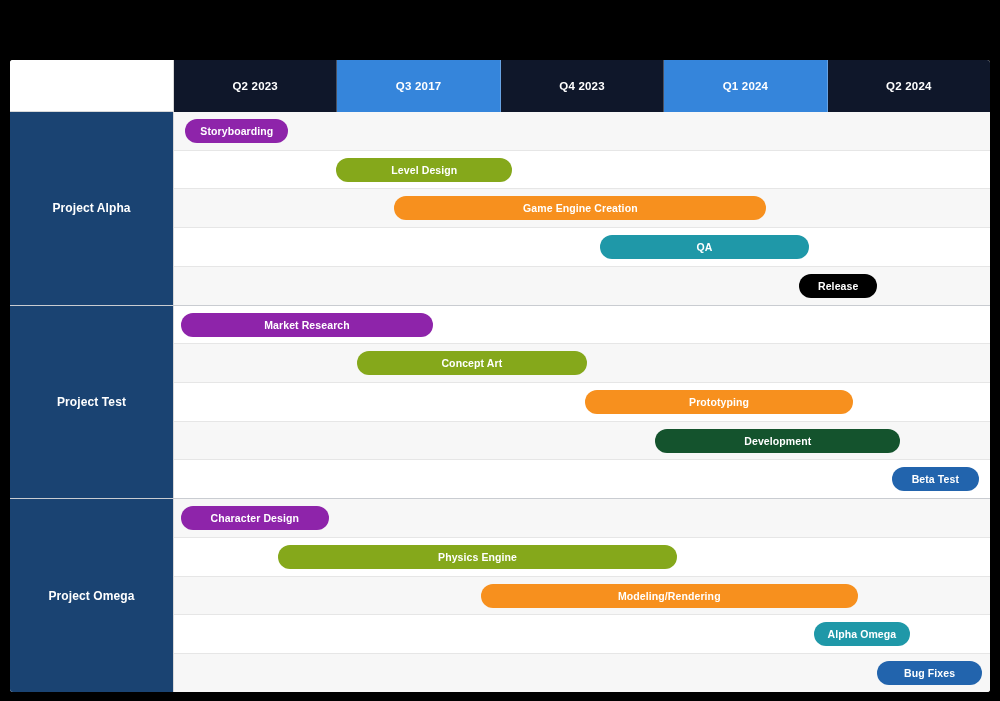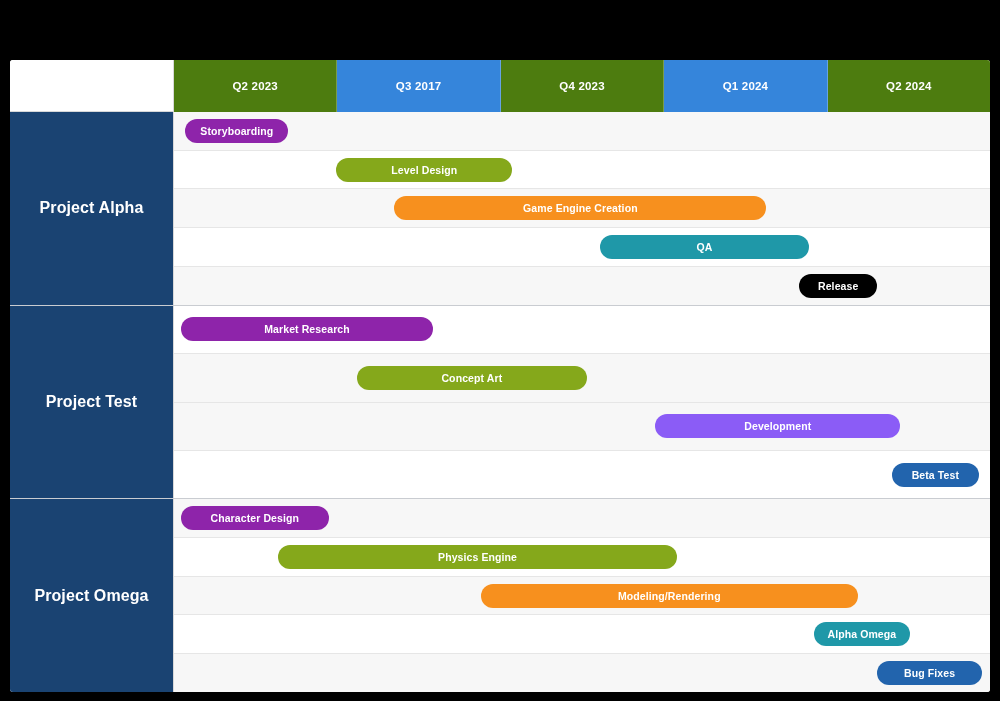--- a/index.html
+++ b/index.html
@@ -38,42 +38,42 @@
     display: flex;
     align-items: center;
     justify-content: center;
     color: #ffffff;
     font-size: 11.5px;
     font-weight: bold;
     letter-spacing: 0.2px;
     border-right: 1px solid rgba(255,255,255,0.25);
   }
   .quarter-cell:last-child { border-right: none; text-align: right; }
-  .qc-dark  { background: #4d7c0f; }
+  .qc-dark  { background: #0f172a; }
   .qc-light { background: #3585db; }
 
   
   .body-area {
     flex: 1 1 auto;
     display: flex;
     flex-direction: column;
   }
   .project-group {
     display: flex;
     flex: 1 1 0;
     border-bottom: 1px solid #c9ccd1;
   }
   .project-group:last-child { border-bottom: none; }
 
   .project-label {
     width: 164px;
     flex: 0 0 164px;
     background: #1a4372;
     color: #ffffff;
-    font-size: 16px;
+    font-size: 12px;
     font-weight: bold;
     display: flex;
     align-items: center;
     justify-content: center;
     text-align: center;
     border-right: 1px solid #d8d8d8;
     letter-spacing: 0.1px;
   }
   .task-rows {
     flex: 1 1 auto;
@@ -156,22 +156,25 @@
       </div>
       <div class="project-group">
         <div class="project-label">Project Test</div>
         <div class="task-rows">
           <div class="task-row row-even">
             <div class="bar" style="background: rgb(142, 36, 170); left: 0.8%; width: 31%;">Market Research</div>
           </div>
           <div class="task-row row-odd">
             <div class="bar" style="background: rgb(133, 168, 27); left: 22.4%; width: 28.2%;">Concept Art</div>
           </div>
-          <div class="task-row row-odd">
-            <div class="bar" style="background: #8b5cf6; left: 59%; width: 30%;">Development</div>
+          <div class="task-row row-even">
+            <div class="bar" style="background: rgb(247, 144, 30); left: 50.4%; width: 32.8%;">Prototyping</div>
+          </div>
+          <div class="task-row row-odd">
+            <div class="bar" style="background: #14532d; left: 59%; width: 30%;">Development</div>
           </div>
           <div class="task-row row-even">
             <div class="bar" style="background: rgb(34, 100, 173); left: 88%; width: 10.6%;">Beta Test</div>
           </div>
         </div>
       </div>
       <div class="project-group">
         <div class="project-label">Project Omega</div>
         <div class="task-rows">
           <div class="task-row row-odd">

